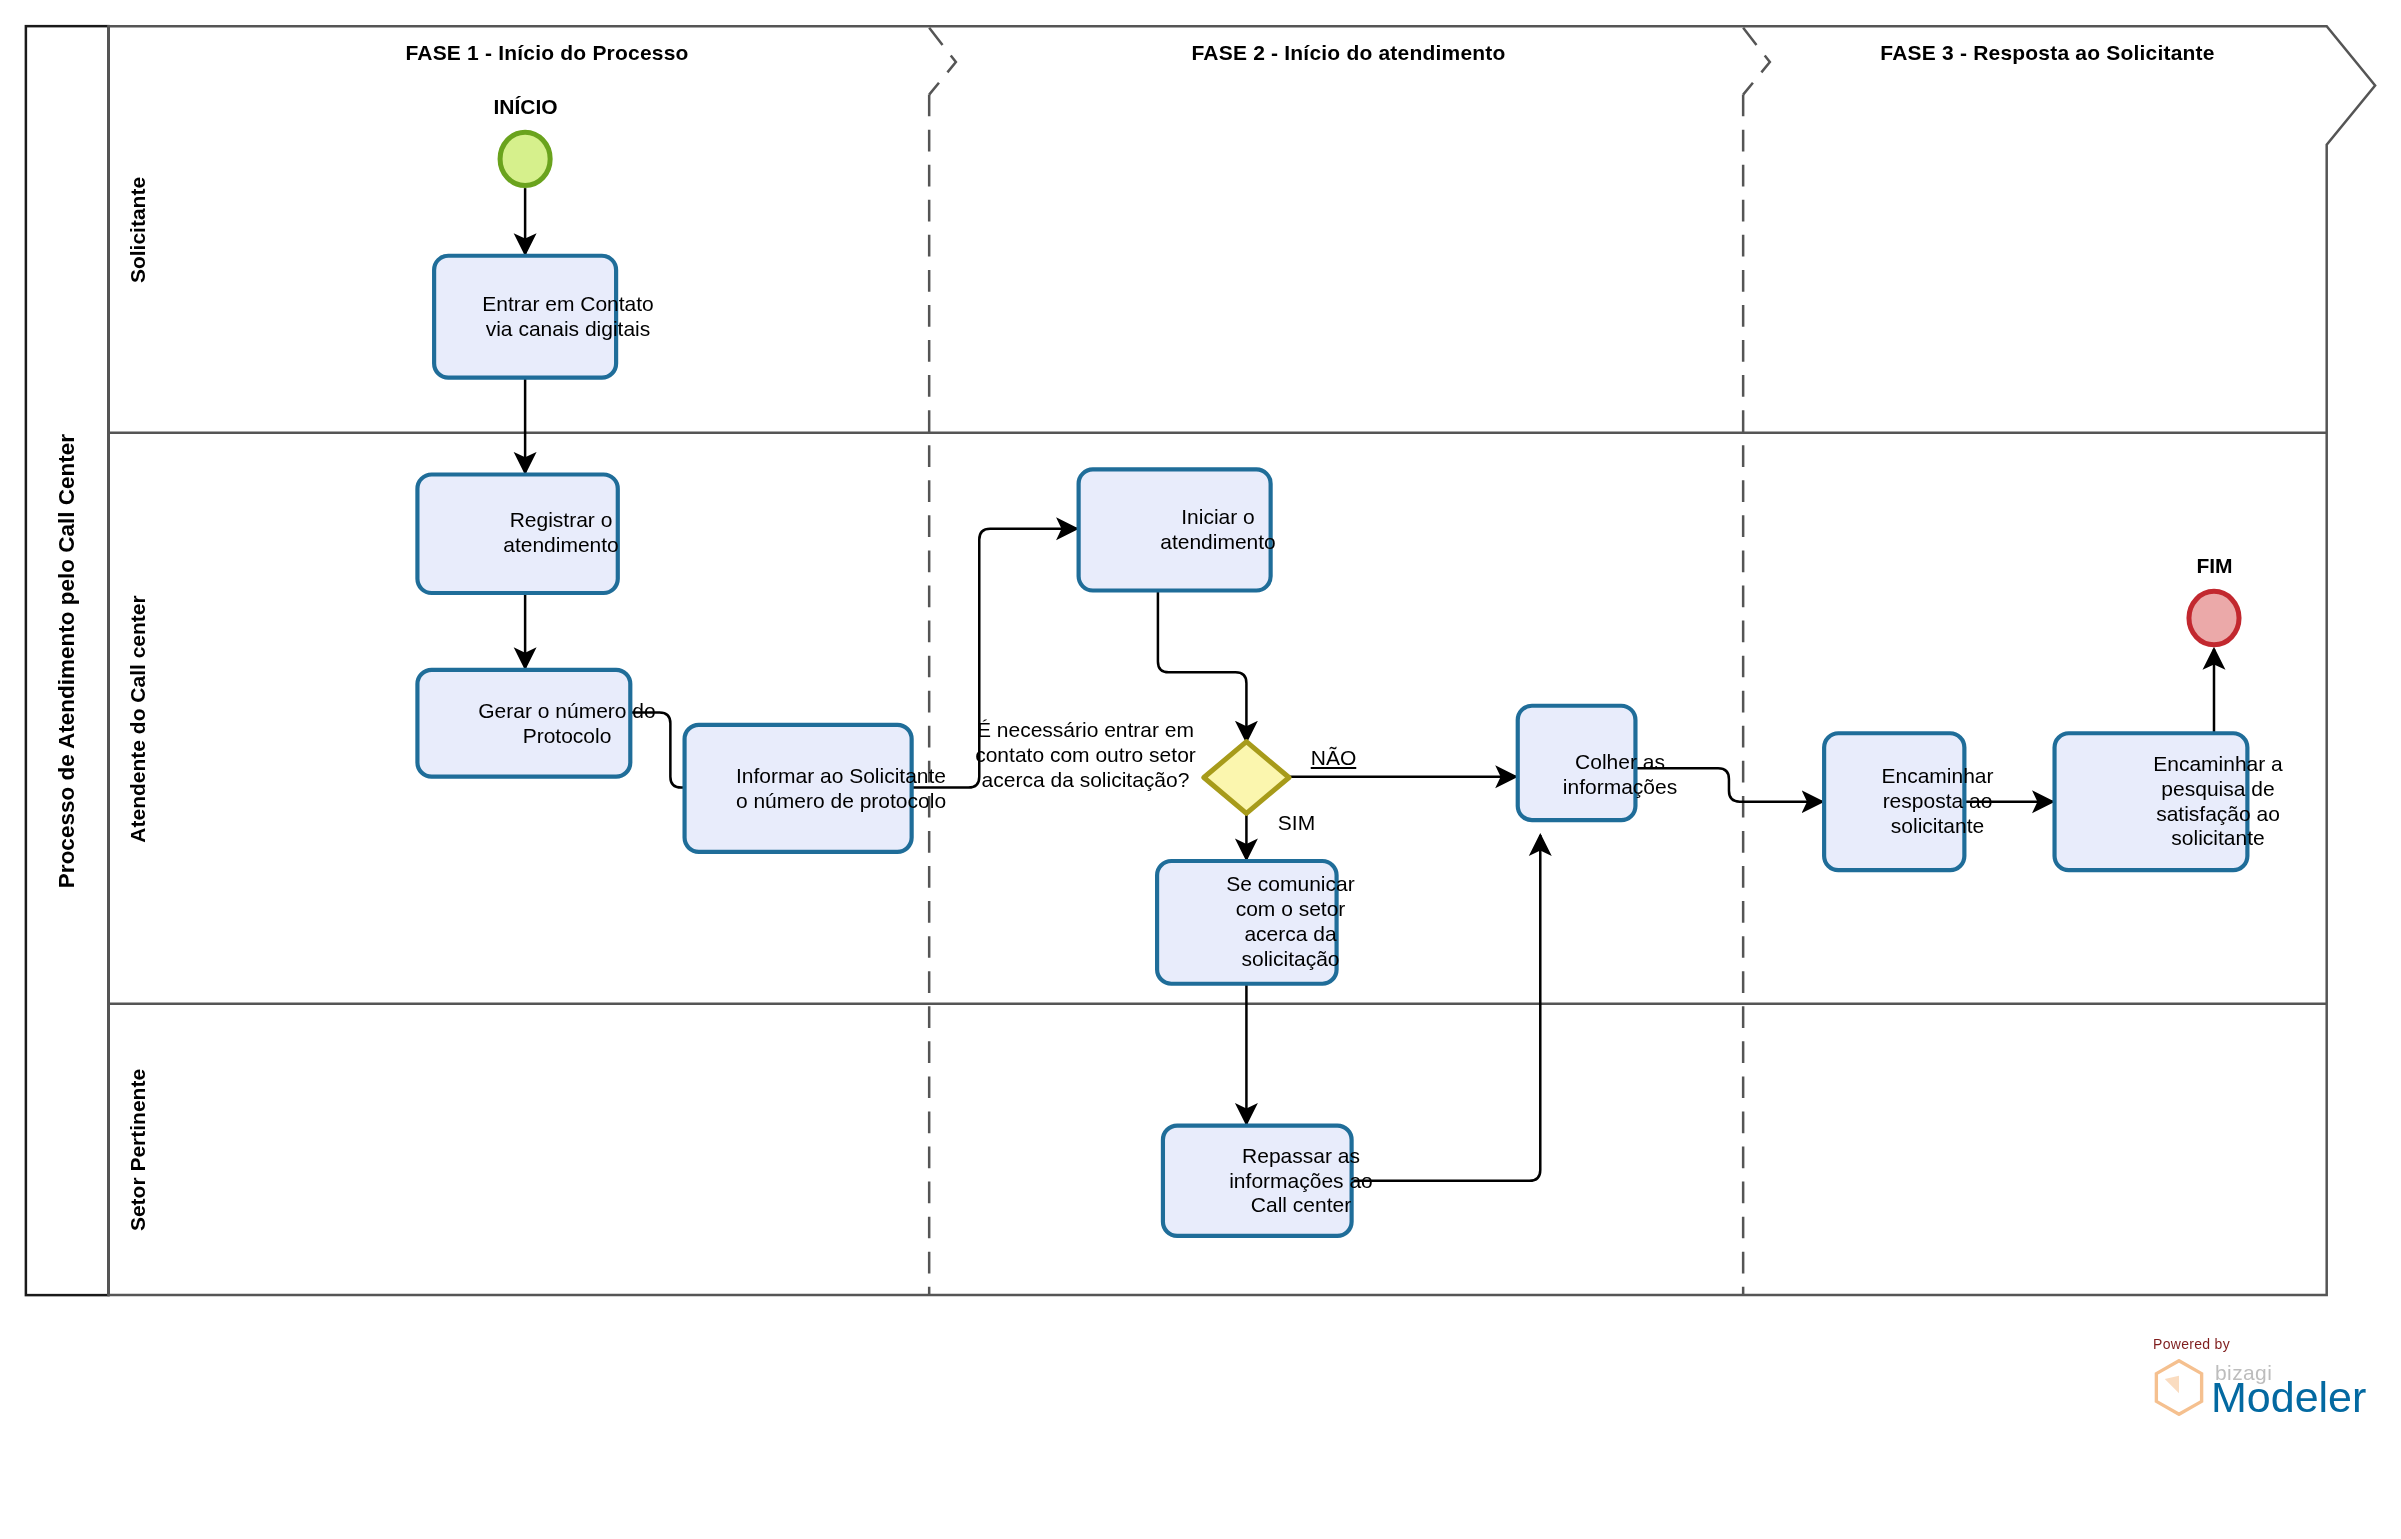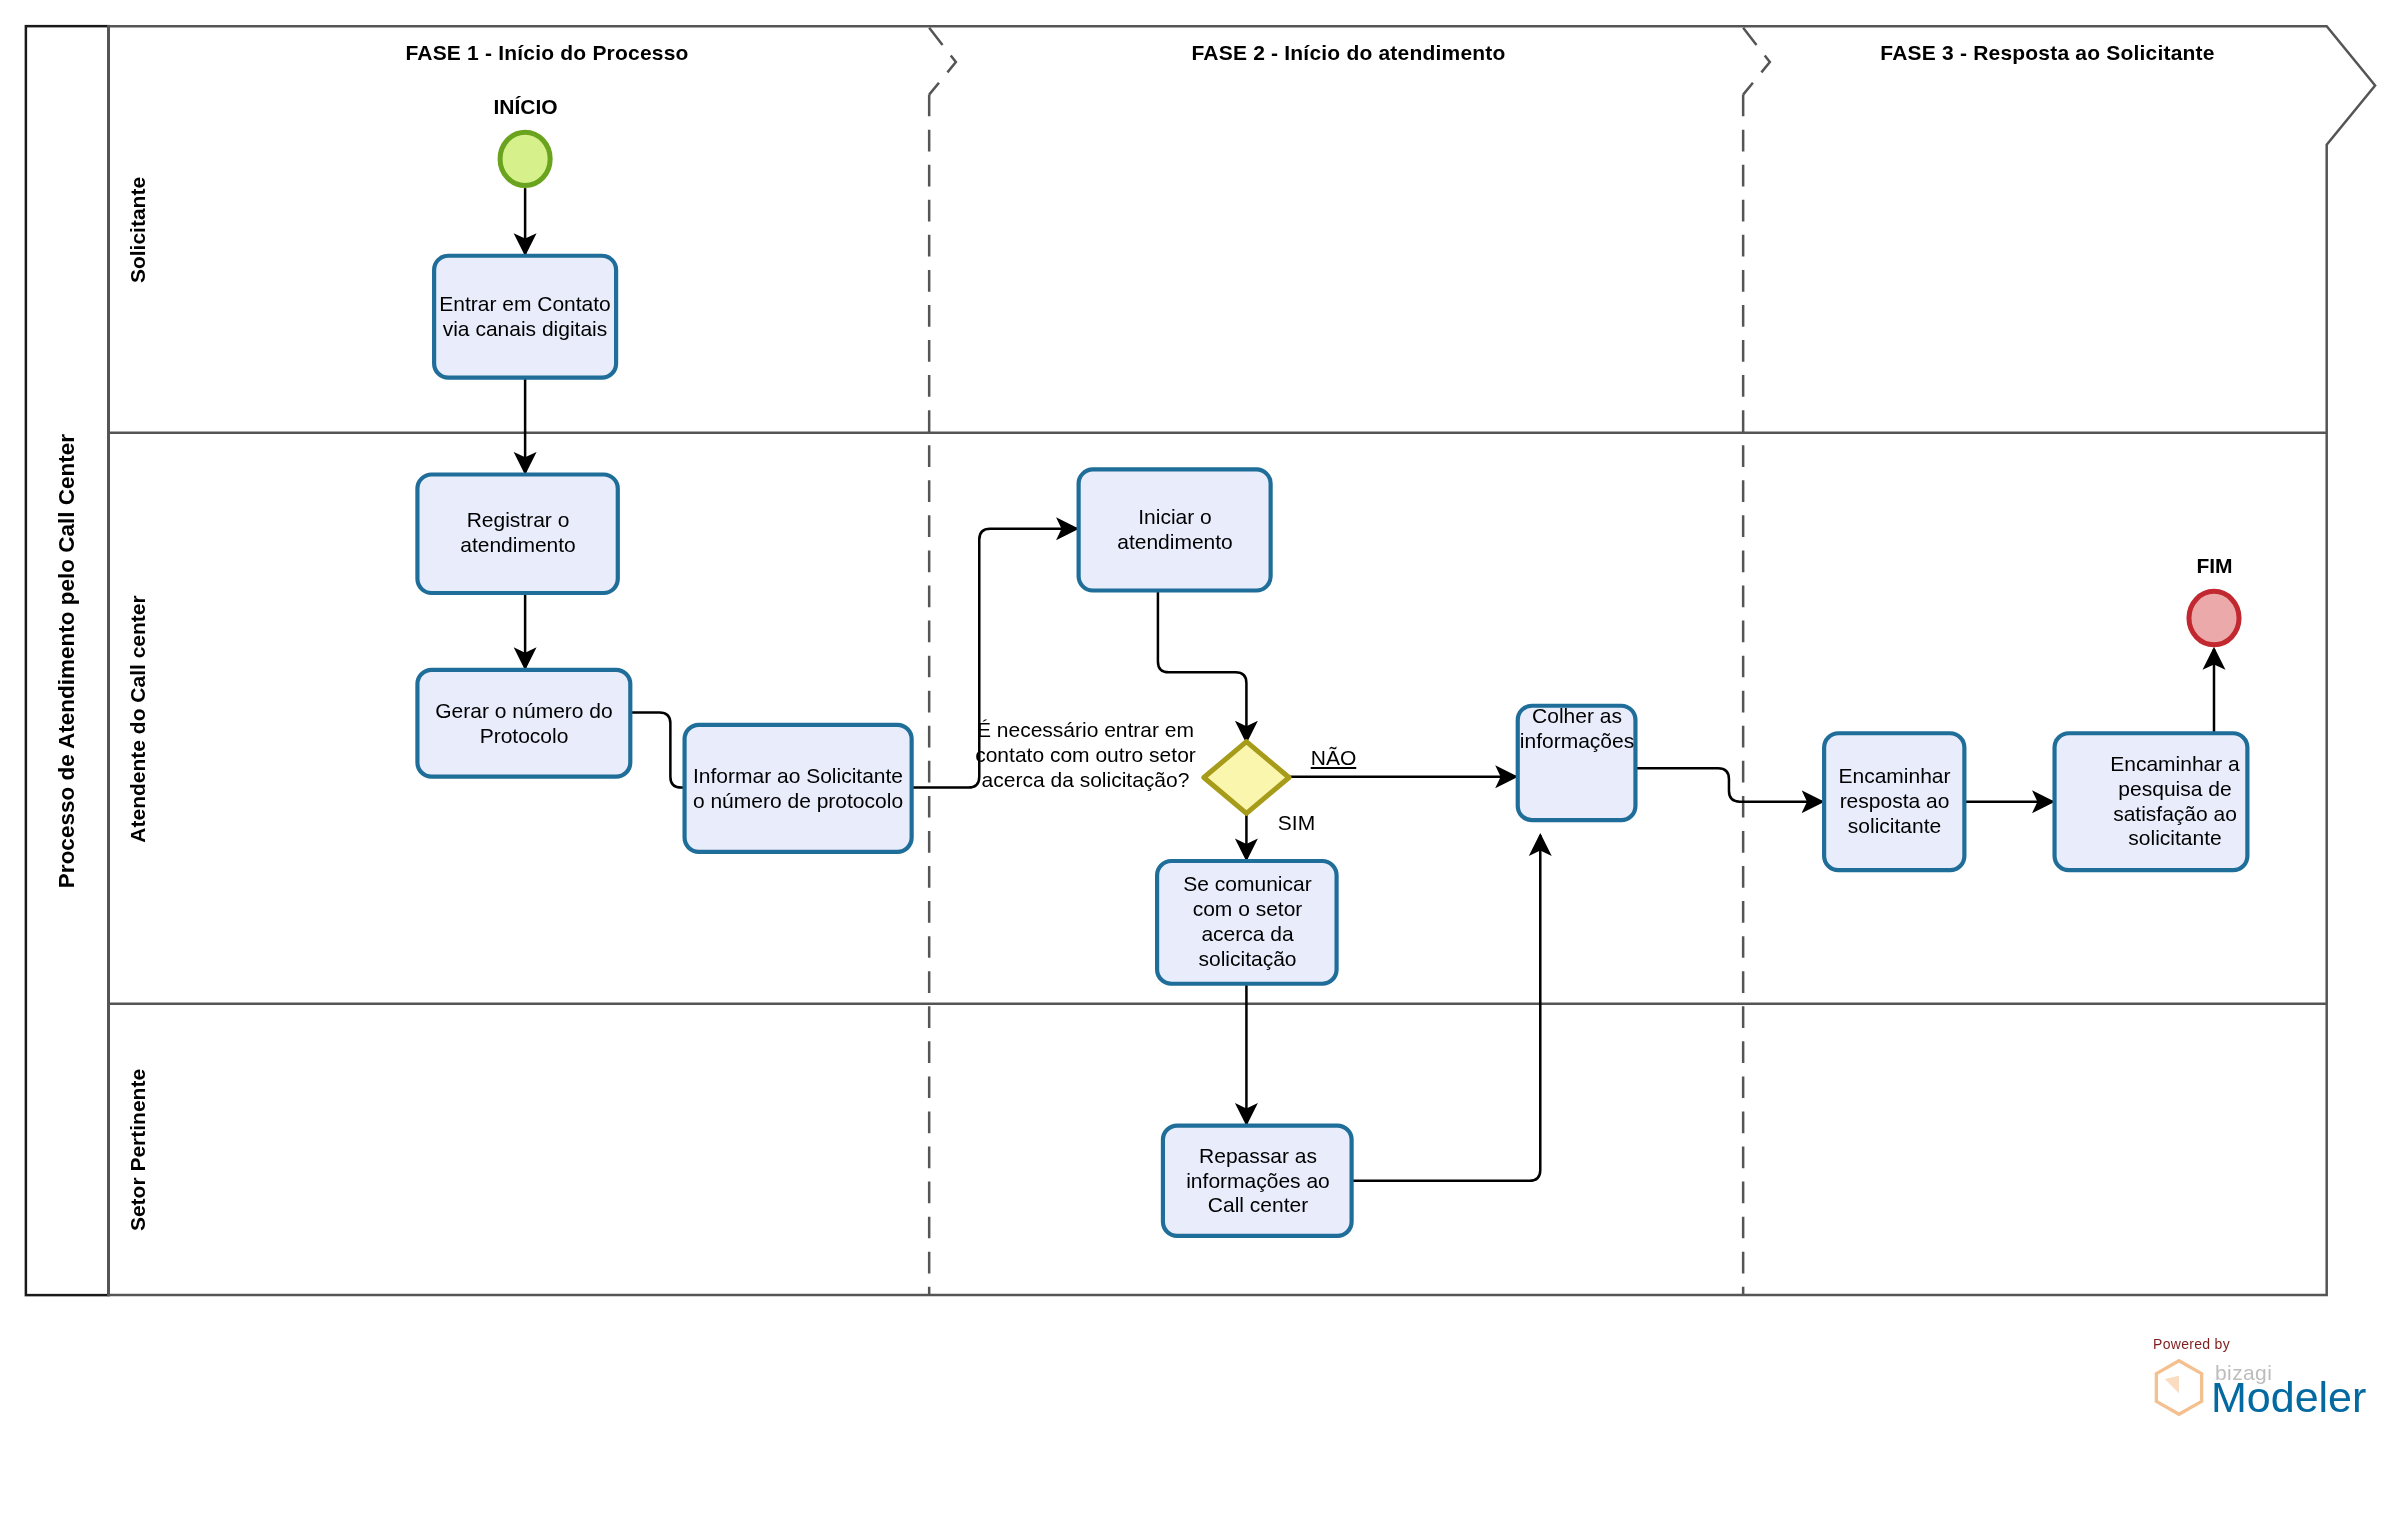--- a/index.html
+++ b/index.html
@@ -8,21 +8,21 @@
     font-family:"Liberation Sans", sans-serif;
     width:2401px;height:1540px;
     position:relative;overflow:hidden;
   }
   #stage{position:absolute;left:0;top:0;width:2401px;height:1540px;}
   svg.layer{position:absolute;left:0;top:0;width:2401px;height:1540px;overflow:visible;}
 
   
   .txt{position:absolute;text-align:center;color:#000;line-height:1.18;
        display:flex;align-items:center;justify-content:center;}
-  .task-label{font-size:21px;font-family:"Liberation Sans",sans-serif;}
+  .task-label{font-size:21px;font-family:"Liberation Sans",sans-serif;padding-left:43px;}
   .phase-label{font-size:21px;font-weight:bold;letter-spacing:0.2px;}
   .event-label{font-size:21px;font-weight:bold;}
   .flow-label{font-size:21px;}
   .gw-label{font-size:21px;line-height:1.2;}
   .lane-label{font-weight:bold;font-size:21px;white-space:nowrap;
               transform-origin:50% 50%;}
   .pool-label{font-weight:bold;font-size:22.5px;white-space:nowrap;
               transform-origin:50% 50%;}
   .rot{position:absolute;display:flex;align-items:center;justify-content:center;}
 
@@ -146,21 +146,21 @@
 
   <div class="txt event-label" style="left:442px;top:94px;width:167px;height:27px;">INÍCIO</div>
   <div class="txt event-label" style="left:2131px;top:553px;width:167px;height:27px;">FIM</div>
 
   <div class="txt task-label" style="left:438px;top:260px;width:174px;height:114px;">Entrar em Contato via canais digitais</div>
   <div class="txt task-label" style="left:422px;top:478px;width:192px;height:110px;">Registrar o atendimento</div>
   <div class="txt task-label" style="left:420px;top:674px;width:208px;height:99px;">Gerar o número do Protocolo</div>
   <div class="txt task-label" style="left:688px;top:729px;width:220px;height:119px;">Informar ao Solicitante o número de protocolo</div>
   <div class="txt task-label" style="left:1083px;top:473px;width:184px;height:113px;">Iniciar o atendimento</div>
   <div class="txt task-label" style="left:1161px;top:865px;width:173px;height:114px;">Se comunicar com o setor acerca da solicitação</div>
-  <div class="txt task-label" style="left:1520px;top:676px;width:114px;height:106px;">Colher as informações</div>
+  <div class="txt task-label" style="left:1520px;top:722px;width:114px;height:106px;">Colher as informações</div>
   <div class="txt task-label" style="left:1166px;top:1130px;width:184px;height:102px;">Repassar as informações ao Call center</div>
   <div class="txt task-label" style="left:1827px;top:737px;width:135px;height:129px;">Encaminhar resposta ao solicitante</div>
   <div class="txt task-label" style="left:2057px;top:737px;width:188px;height:129px;margin-left:24px;">Encaminhar a pesquisa de satisfação ao solicitante</div>
 
   <div class="txt gw-label" style="left:975px;top:700px;width:221px;height:109px;text-align:center;">É necessário entrar em contato com outro setor acerca da solicitação?</div>
 
   <div class="txt flow-label" style="left:1296px;top:746px;width:75px;height:25px;text-decoration:underline;">NÃO</div>
   <div class="txt flow-label" style="left:1263px;top:811px;width:67px;height:25px;">SIM</div>
 
   <div id="brand">

